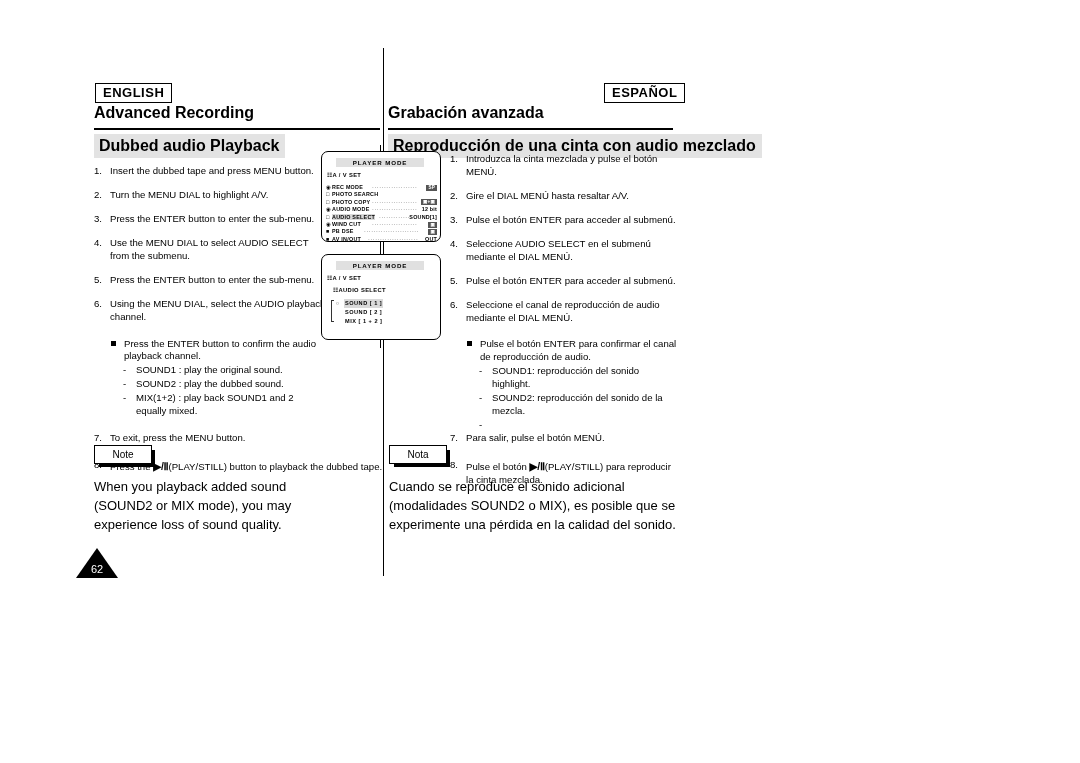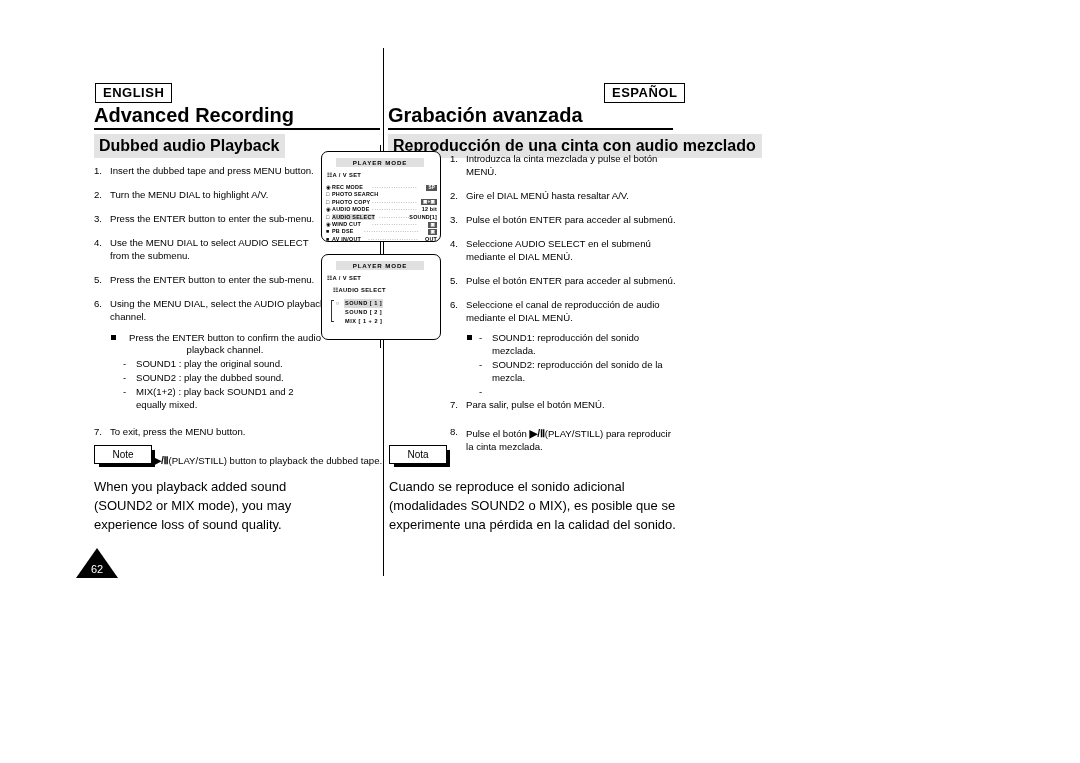--- a/index.html
+++ b/index.html
@@ -38,21 +38,21 @@
     padding: 2px 7px 3px 7px;
     line-height: 1;
     background: #fff;
   }
   #badge-en { left: 95px; top: 83px; }
   #badge-es { left: 604px; top: 83px; }
 
   
   .chapter-title {
     position: absolute;
-    font-size: 20px;
+    font-size: 16px;
     font-weight: bold;
     line-height: 1;
     white-space: nowrap;
   }
   #title-en { left: 94px; top: 105px; }
   #title-es { left: 388px; top: 105px; }
 
   .title-rule {
     position: absolute;
     height: 2px;
@@ -92,22 +92,21 @@
     position: absolute;
     left: 0; top: 0;
     width: 13px;
     text-align: left;
   }
   .step .txt { display: block; }
 
   .sub-bullet {
     position: relative;
     padding-left: 14px;
-    margin-top: 8px;
-    text-align: center;
+    margin-top: 14px;
   }
   .sub-bullet .sq {
     position: absolute;
     left: 1px; top: 3px;
     width: 5px; height: 5px;
     background: #000;
   }
   .dash-item {
     position: relative;
     padding-left: 26px;
@@ -424,24 +423,25 @@
     </div>
     <div class="step">
       <span class="num">5.</span>
       <span class="txt">Pulse el botón ENTER para acceder al submenú.</span>
     </div>
     <div class="step">
       <span class="num">6.</span>
       <span class="txt">Seleccione el canal de reproducción de audio mediante el DIAL MENÚ.</span>
       <div class="sub-bullet">
         <span class="sq"></span>
+        <span>Pulse el botón ENTER para confirmar el canal de reproducción de audio.</span>
       </div>
       <div class="dash-item">
         <span class="dash">-</span>
-        <span>SOUND1: reproducción del sonido mezclada.</span>
+        <span>SOUND1: reproducción del sonido highlight.</span>
       </div>
       <div class="dash-item">
         <span class="dash">-</span>
         <span>SOUND2: reproducción del sonido de la mezcla.</span>
       </div>
       <div class="dash-item">
         <span class="dash">-</span>
       </div>
     </div>
     <div class="step" style="margin-top:14px">

